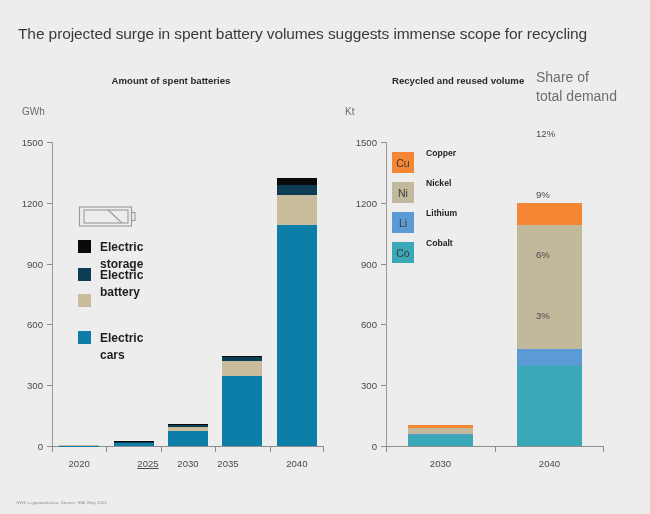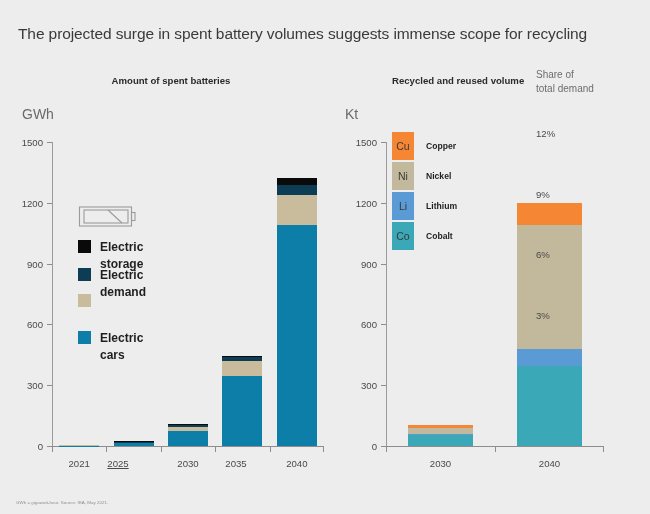--- a/index.html
+++ b/index.html
@@ -58,21 +58,21 @@
     color: #2a2a2a;
   }
   #panel-right .panel-title {
     text-align: center;
     left: 56px;
     width: auto;
   }
 
   .unit-label {
     position: absolute;
-    font-size: 14px;
+    font-size: 10px;
     color: #6a6a6a;
   }
   #unit-left  { left: 16px; top: 36px; }
   #unit-right { left: 9px;  top: 36px; }
 
   
   .plot {
     position: absolute;
     
   }
@@ -191,48 +191,49 @@
     top: 132px;
   }
   .elem-row {
     position: absolute;
     left: 0;
     display: flex;
     align-items: center;
   }
   .elem-tile {
     width: 22px;
-    height: 28px;
+    height: 21px;
     flex: 0 0 22px;
     margin-right: 12px;
     display: flex;
     align-items: center;
     justify-content: center;
     font-size: 10.5px;
     color: #3a3a3a;
+    margin-top: 20px;
   }
   .elem-name {
     font-size: 8.6px;
     font-weight: bold;
     color: #1f1f1f;
   }
 
   
   #share-axis {
     position: absolute;
     left: 536px;
     top: 72px;
     width: 110px;
     height: 305px;
   }
   #share-header {
     position: absolute;
     left: 0;
     top: -4px;
-    font-size: 10px;
+    font-size: 14px;
     color: #6d6d6d;
     line-height: 1.35;
   }
   .share-label {
     position: absolute;
     left: 0;
     transform: translateY(-50%);
     font-size: 9.6px;
     color: #4a4a4a;
   }
@@ -267,43 +268,43 @@
       <div class="y-tick-label" style="top: 243.2px;">300</div>
       <div class="y-tick" style="top: 182.4px;"></div>
       <div class="y-tick-label" style="top: 182.4px;">600</div>
       <div class="y-tick" style="top: 121.6px;"></div>
       <div class="y-tick-label" style="top: 121.6px;">900</div>
       <div class="y-tick" style="top: 60.8px;"></div>
       <div class="y-tick-label" style="top: 60.8px;">1200</div>
       <div class="y-tick" style="top: 0px;"></div>
       <div class="y-tick-label" style="top: 0px;">1500</div>
       <div class="x-tick" style="left: 0px;"></div>
-      <div class="x-label" style="left: 27.2px;">2021</div>
+      <div class="x-label" style="left: 27.2px;">2020</div>
       <div class="bar" style="left: 7.2px; width: 40px; height: 0.608px;">
         <div class="seg" style="background: rgb(13, 126, 168); height: 0.405333px; bottom: 0px;"></div>
         <div class="seg" style="background: rgb(201, 188, 156); height: 0.202667px; bottom: 0.405333px;"></div>
       </div>
       <div class="x-tick" style="left: 54.4px;"></div>
-      <div class="x-label" style="left: 66px; text-decoration: underline;">2025</div>
+      <div class="x-label" style="left: 96px; text-decoration: underline;">2025</div>
       <div class="bar" style="left: 61.6px; width: 40px; height: 4.66133px;">
         <div class="seg" style="background: rgb(13, 126, 168); height: 3.24267px; bottom: 0px;"></div>
         <div class="seg" style="background: rgb(201, 188, 156); height: 0.810667px; bottom: 3.24267px;"></div>
         <div class="seg" style="background: rgb(13, 60, 85); height: 0.405333px; bottom: 4.05333px;"></div>
         <div class="seg" style="background: rgb(10, 10, 10); height: 0.202667px; bottom: 4.45867px;"></div>
       </div>
       <div class="x-tick" style="left: 108.8px;"></div>
       <div class="x-label" style="left: 136px;">2030</div>
       <div class="bar" style="left: 116px; width: 40px; height: 22.2933px;">
         <div class="seg" style="background: rgb(13, 126, 168); height: 14.592px; bottom: 0px;"></div>
         <div class="seg" style="background: rgb(201, 188, 156); height: 4.45867px; bottom: 14.592px;"></div>
         <div class="seg" style="background: rgb(13, 60, 85); height: 2.432px; bottom: 19.0507px;"></div>
         <div class="seg" style="background: rgb(10, 10, 10); height: 0.810667px; bottom: 21.4827px;"></div>
       </div>
       <div class="x-tick" style="left: 163.2px;"></div>
-      <div class="x-label" style="left: 184px;">2035</div>
+      <div class="x-label" style="left: 176px;">2035</div>
       <div class="bar" style="left: 170.4px; width: 40px; height: 90.1867px;">
         <div class="seg" style="background: rgb(13, 126, 168); height: 69.92px; bottom: 0px;"></div>
         <div class="seg" style="background: rgb(201, 188, 156); height: 15.2px; bottom: 69.92px;"></div>
         <div class="seg" style="background: rgb(13, 60, 85); height: 4.05333px; bottom: 85.12px;"></div>
         <div class="seg" style="background: rgb(10, 10, 10); height: 1.01333px; bottom: 89.1733px;"></div>
       </div>
       <div class="x-tick" style="left: 217.6px;"></div>
       <div class="x-tick" style="left: 271px;"></div>
       <div class="x-label" style="left: 244.8px;">2040</div>
       <div class="bar" style="left: 224.8px; width: 40px; height: 267.925px;">
@@ -320,21 +321,21 @@
       <rect x="6" y="6" width="44" height="13" fill="none" stroke="#9b9b9b" stroke-width="1.1"></rect>
       <line x1="30" y1="6" x2="44" y2="19" stroke="#9b9b9b" stroke-width="1.1"></line>
       <rect x="53.5" y="8.5" width="3.5" height="8" fill="none" stroke="#9b9b9b" stroke-width="1.1"></rect>
     </svg>
   <div class="legend-row" style="top: 36px;">
         <span class="legend-swatch" style="background: rgb(10, 10, 10);"></span>
         <span class="legend-text">Electric storage</span>
       </div>
       <div class="legend-row" style="top: 64px;">
         <span class="legend-swatch" style="background: rgb(13, 60, 85);"></span>
-        <span class="legend-text">Electric demand</span>
+        <span class="legend-text">Electric battery</span>
       </div>
       <div class="legend-row" style="top: 90px;">
         <span class="legend-swatch" style="background: rgb(201, 188, 156);"></span>
       </div>
       <div class="legend-row" style="top: 127px;">
         <span class="legend-swatch" style="background: rgb(13, 126, 168);"></span>
         <span class="legend-text">Electric cars</span>
       </div>
     </div>
 </div>

